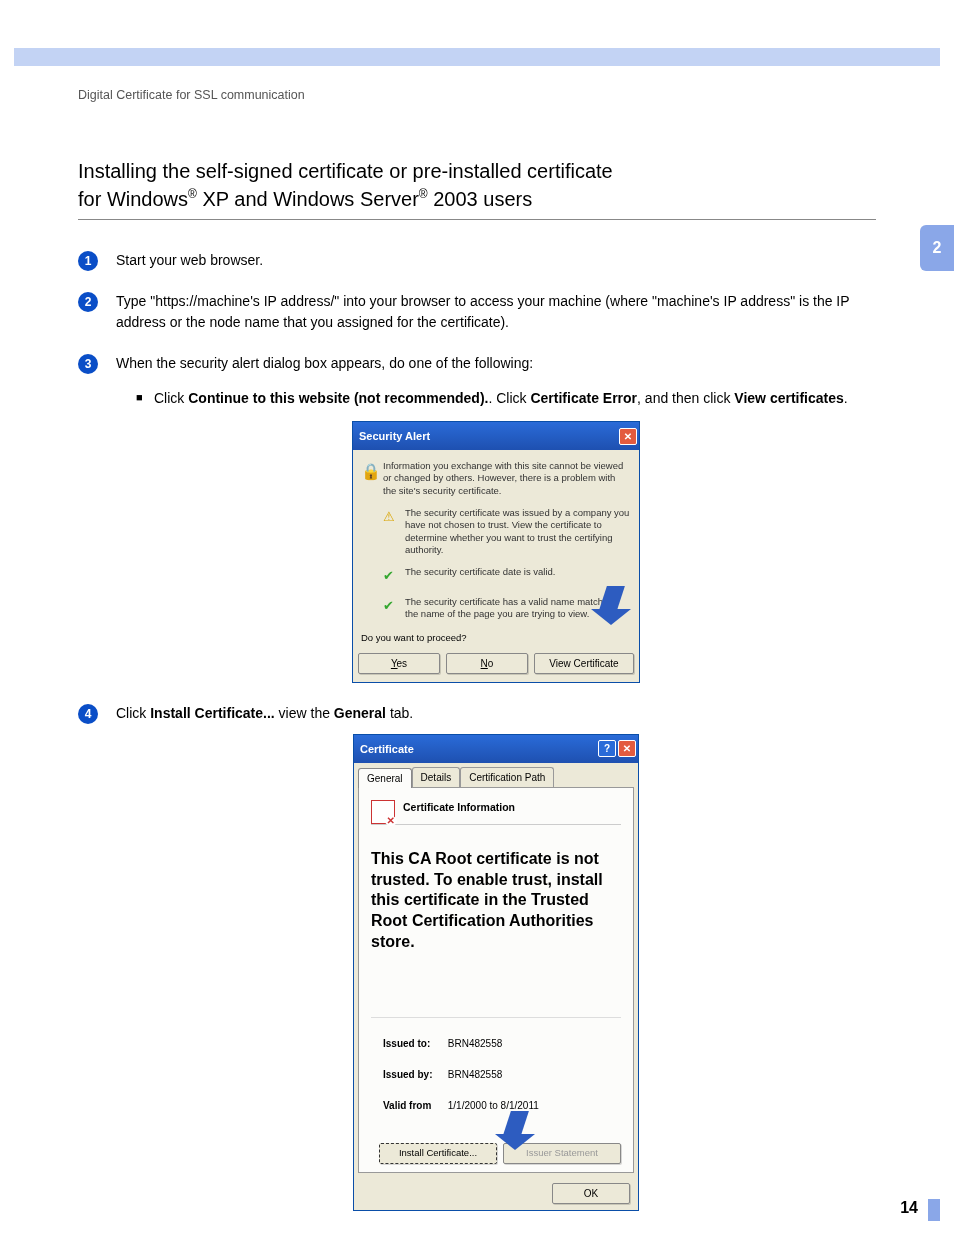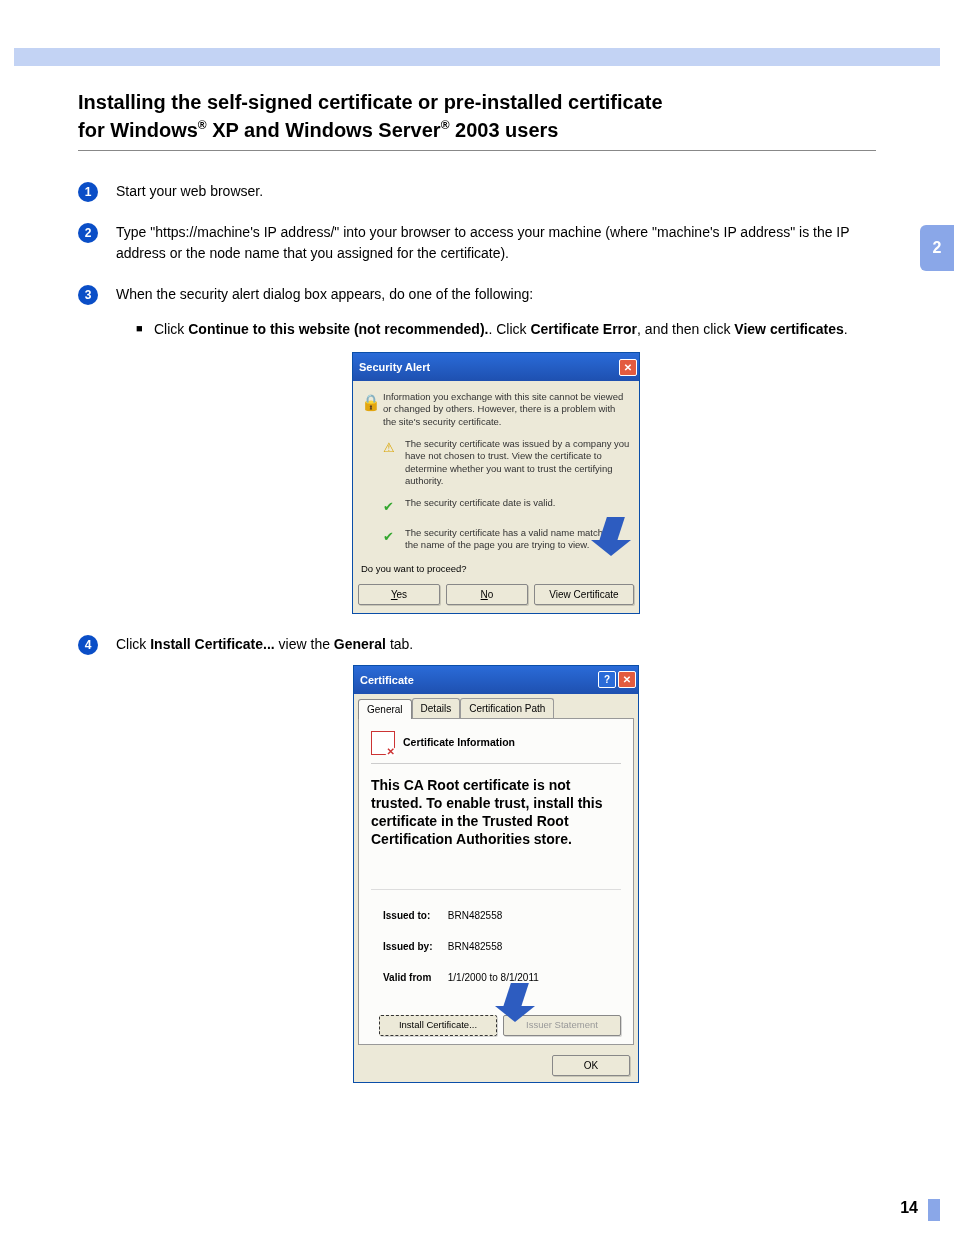--- a/index.html
+++ b/index.html
@@ -1,21 +1,21 @@
 <!DOCTYPE html>
 <html><head>
 <meta charset="utf-8">
 <style>
 body{margin:0;padding:0;font-family:Arial,Helvetica,sans-serif;font-size:14px;color:#000;background:#fff}
 .page{width:954px;height:1235px;position:relative;box-sizing:border-box}
 .topbar{height:48px;background:#fff}
 .blueband{height:18px;background:#c3d3f4;margin-left:14px;margin-right:14px}
 .content{padding:22px 78px 0 78px}
 .breadcrumb{font-size:12.5px;color:#555;margin-bottom:55px}
-h1{font-size:20px;font-weight:bold;line-height:1.4;margin:0 0 30px 0;padding-bottom:6px;border-bottom:1px solid #888}
+h1{font-size:20px;font-weight:normal;line-height:1.4;margin:0 0 30px 0;padding-bottom:6px;border-bottom:1px solid #888}
 h1 sup{font-size:12px;vertical-align:super}
 .steps{padding:0;margin:0;list-style:none}
 .step{position:relative;padding-left:38px;margin-bottom:20px;line-height:1.5}
 .num{position:absolute;left:0;top:1px;width:20px;height:20px;border-radius:50%;background:#0a4ec7;color:#fff;font-size:12px;font-weight:bold;display:flex;align-items:center;justify-content:center}
 .sub{padding-left:20px;margin-top:14px}
 .sub-item{position:relative;padding-left:18px;margin-bottom:12px}
 .sub-item::before{content:"■";position:absolute;left:0;top:1px;font-size:11px}
 b{font-weight:bold}
 .dlg{margin:10px auto;border:1px solid #0a4ea8;background:#ece9d8;font-family:Tahoma,Arial,sans-serif;font-size:10px;color:#000;position:relative}
 .dlg1{width:286px}
@@ -38,45 +38,46 @@
 .xp-btn{min-width:64px;height:19px;font-size:10px;padding:0 8px;background:#ece9d8;border:1px solid #888;border-radius:2px;display:flex;align-items:center;justify-content:center;box-shadow:1px 1px 0 rgba(0,0,0,0.15)}
 .xp-btn u{text-decoration:underline}
 .arrow-wrap{position:absolute}
 .arrow-down{position:relative}
 .arrow-down .shaft{width:18px;height:24px;background:#2d5cc0;transform:skewX(-18deg);margin-left:12px}
 .arrow-down .head{width:0;height:0;border-left:20px solid transparent;border-right:20px solid transparent;border-top:16px solid #2d5cc0;margin-top:-1px}
 .tabs{display:flex;padding:4px 4px 0 4px;background:#ece9d8}
 .tab{font-size:10px;padding:2px 8px;border:1px solid #999;border-bottom:none;background:#ece9d8;margin-right:0;border-radius:3px 3px 0 0;position:relative}
 .tab-active{background:#fcfcfa;top:1px;z-index:2;border-color:#888}
 .tabpanel{border:1px solid #999;margin:0 4px 4px 4px;background:#fcfcfa;padding:12px 12px 8px 12px;min-height:260px;position:relative}
-.cert-info-row{display:flex;align-items:center;border-bottom:1px solid #ccc;padding-bottom:8px;margin-bottom:12px}
+.cert-info-row{display:flex;border-bottom:1px solid #ccc;padding-bottom:0;margin-bottom:24px}
 .cert-badge{width:22px;height:22px;border:1px solid #c33;margin-right:8px;position:relative;background:#fff}
 .cert-badge::after{content:"✕";position:absolute;right:-3px;bottom:-3px;color:#c33;font-size:10px;font-weight:bold;background:#fff;border-radius:50%;padding:0 2px;line-height:1}
 .cert-h{font-weight:bold;font-size:10.5px}
-.cert-msg{font-size:14px;font-weight:bold;line-height:1.3;margin-bottom:40px}
+.cert-msg{font-size:16px;font-weight:bold;line-height:1.3;margin-bottom:64px}
 .cert-field{font-size:10px;margin-bottom:16px;padding-left:12px}
 .cert-field b{display:inline-block;width:62px}
 .cert-btns{display:flex;justify-content:flex-end;gap:6px;margin-top:30px}
 .cert-btns .xp-btn{min-width:100px;font-size:9.5px}
 .cert-btns .dotted{border:1px dashed #333}
 .cert-btns .disabled{color:#999}
 .ok-row{display:flex;justify-content:flex-end;padding:6px 8px}
 .chapter-tab{position:absolute;right:0;top:225px;width:34px;height:46px;background:#8aa7e8;color:#fff;font-size:16px;font-weight:bold;display:flex;align-items:center;justify-content:center;border-radius:6px 0 0 6px}
 .page-num{position:absolute;right:36px;bottom:18px;font-size:16px;font-weight:bold}
 .page-tab{position:absolute;right:14px;bottom:14px;width:12px;height:22px;background:#8aa7e8}
 </style>
 </head>
 <body>
 
 <div class="page">
   <div class="topbar"></div>
   <div class="blueband"></div>
   <div class="chapter-tab">2</div>
 
   <div class="content">
+    <div class="breadcrumb">Digital Certificate for SSL communication</div>
 
     <h1>
       <span>Installing the self-signed certificate or pre-installed certificate </span><br>
       <span>for Windows</span><sup>®</sup><span> XP and Windows Server</span><sup>®</sup><span> 2003 users</span>
     </h1>
 
     <ul class="steps">
       <li class="step">
         <span class="num">1</span>
         <span>Start your web browser.</span>

